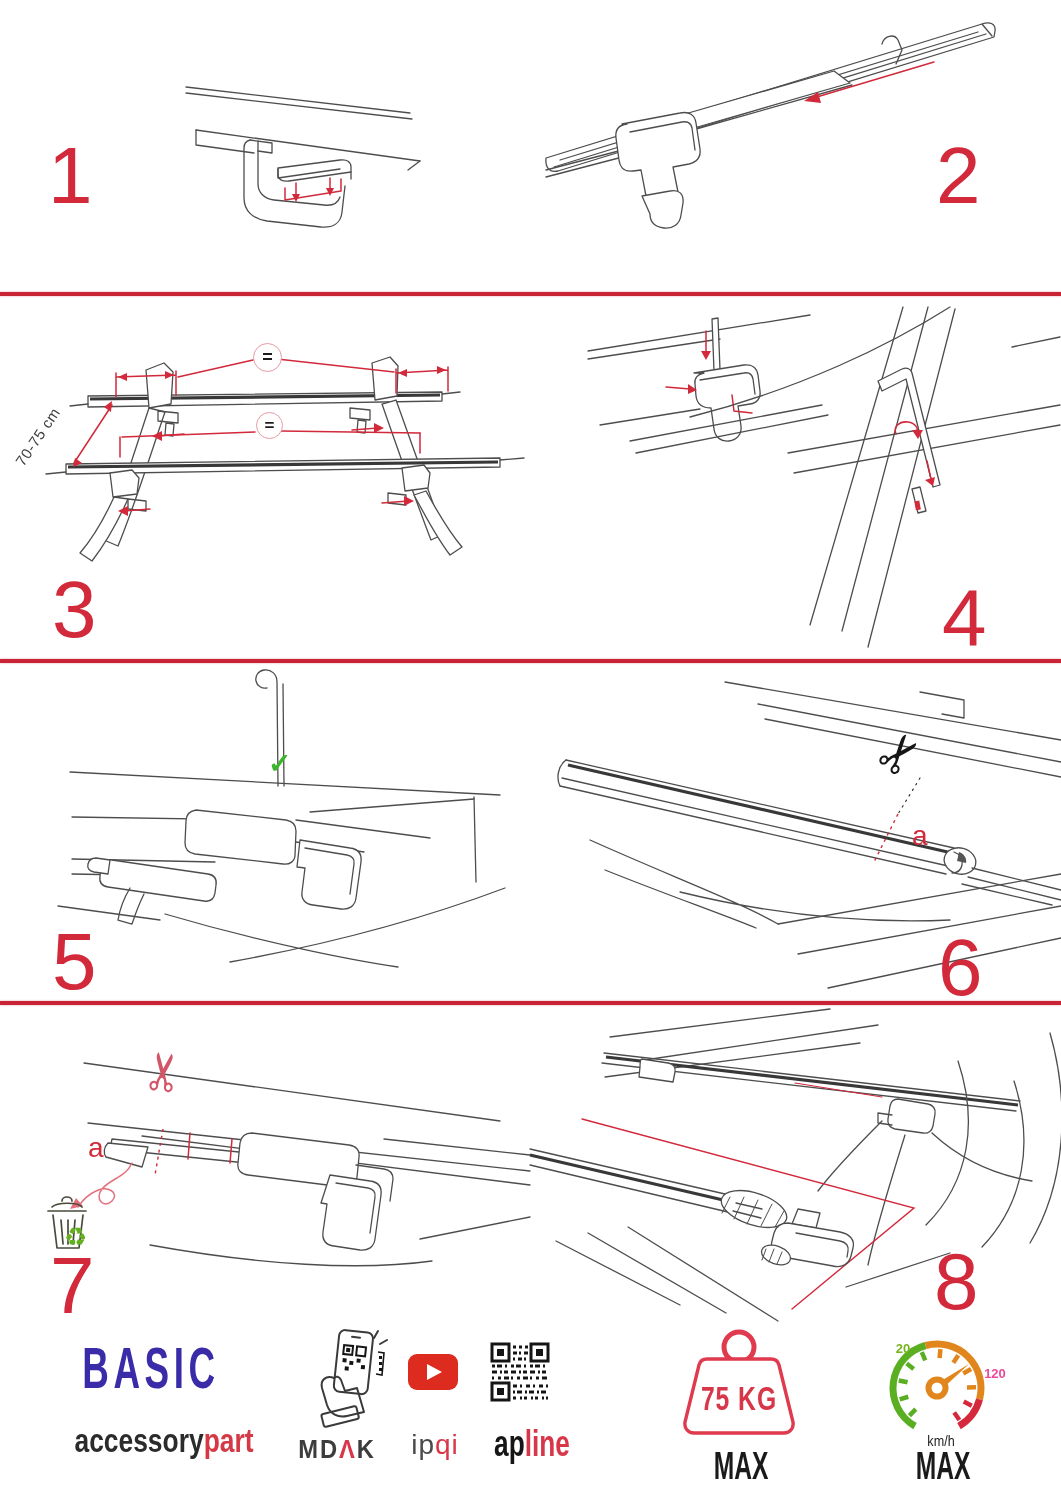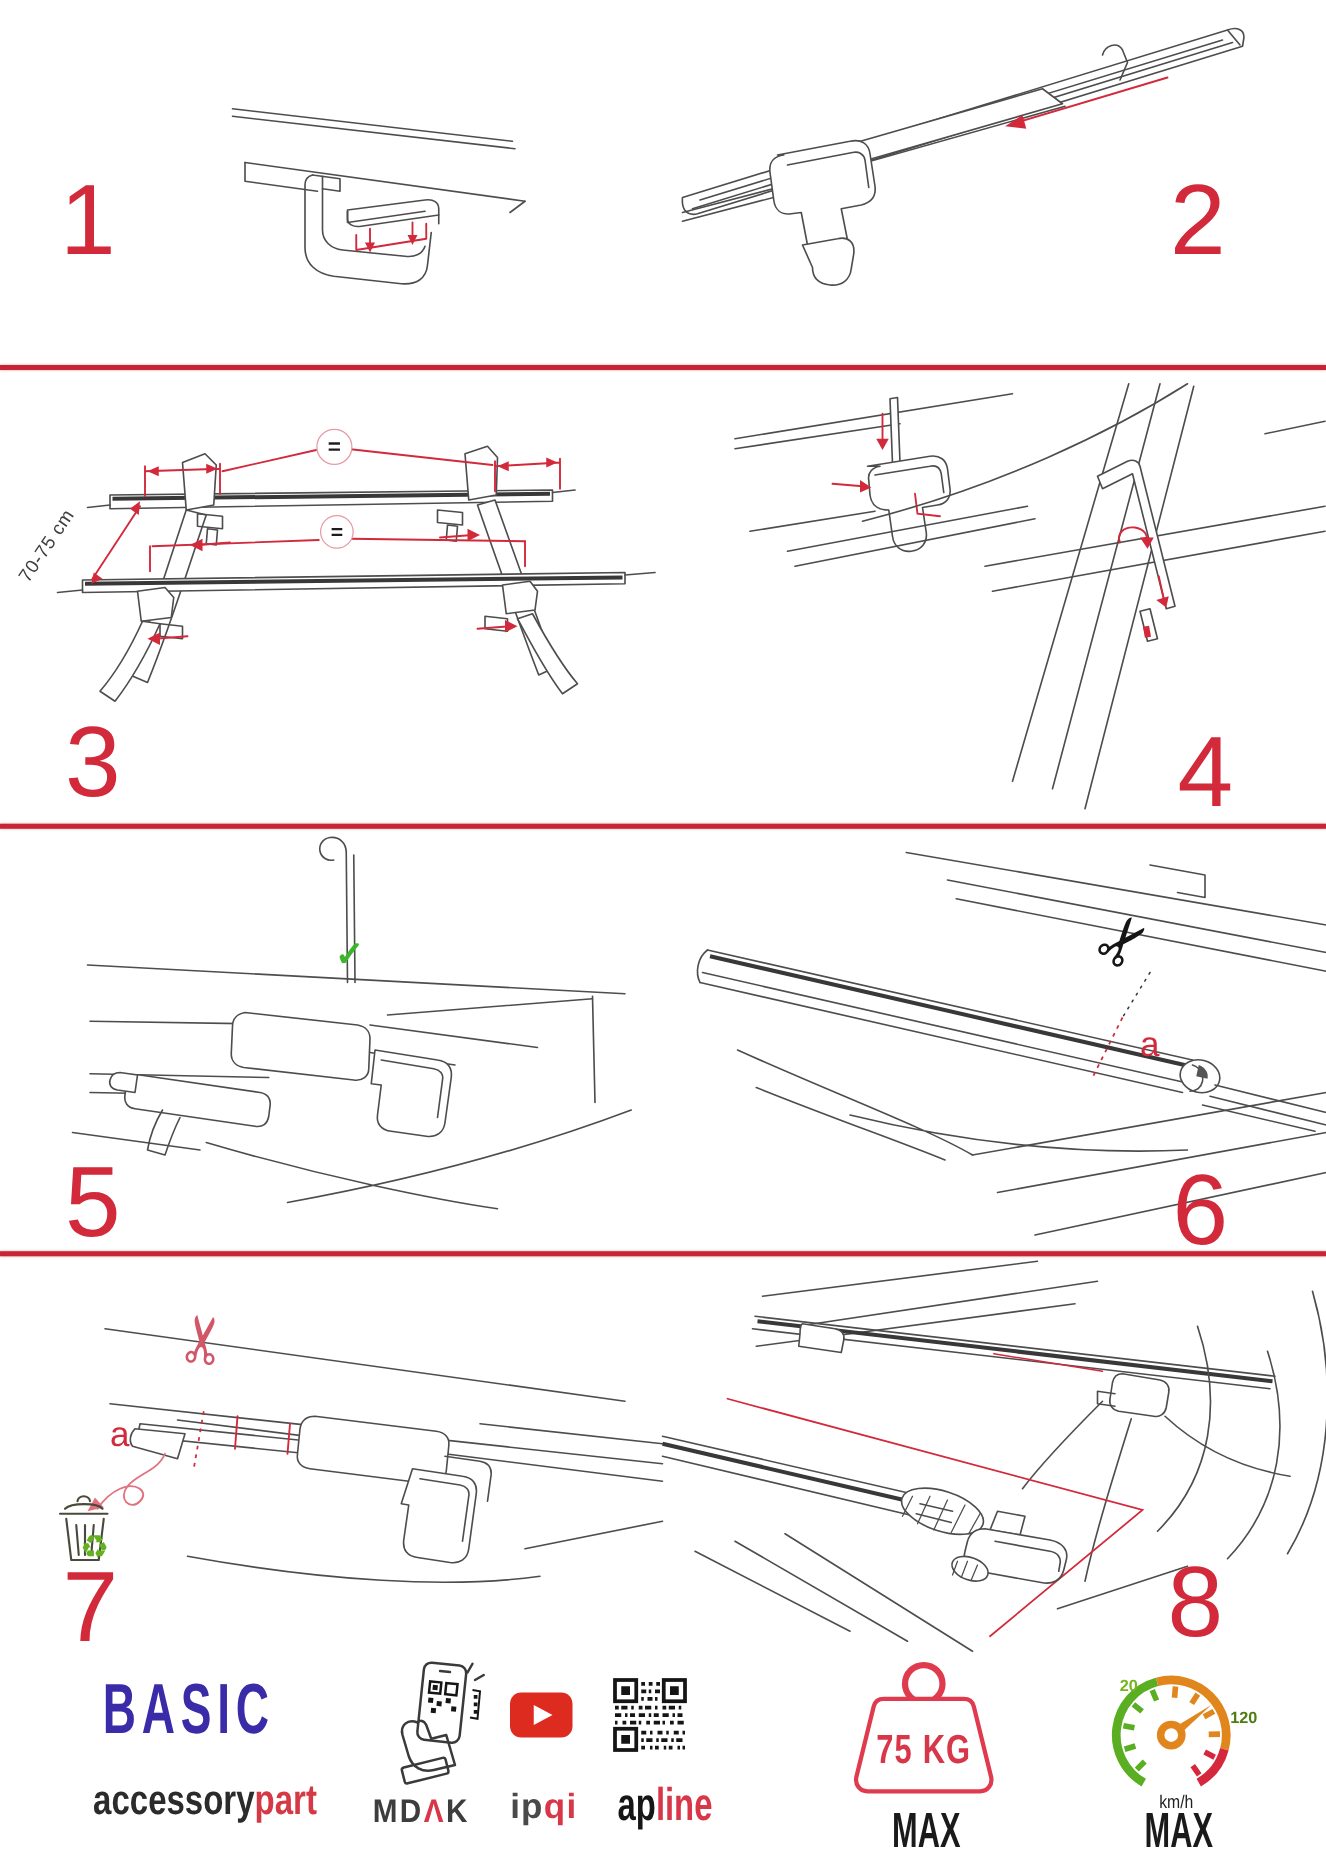--- a/index.html
+++ b/index.html
@@ -24,21 +24,21 @@
   .w{stroke:#e03a4e;fill:#fff}
   .step-num{position:absolute;font-size:80px;line-height:1;color:#d2293b;}
   .lbl-a{position:absolute;font-size:28px;color:#d2293b;line-height:1;}
   .check{position:absolute;font-size:28px;color:#3cb52c;line-height:1;font-weight:bold;}
   .scissors{position:absolute;font-size:52px;line-height:1;}
   .recycle{position:absolute;font-size:26px;color:#64b021;line-height:1;}
   .eq-badge{position:absolute;border:1.3px solid #e79aa4;border-radius:50%;background:#fff;
             display:flex;align-items:center;justify-content:center;font-weight:bold;color:#1c1c1c;}
   .dim-label{position:absolute;font-size:15px;color:#3f3f3f;letter-spacing:.5px;
              transform-origin:0 100%;transform:rotate(-56deg);white-space:nowrap;}
-  .stretch{display:block;text-align:center;font-weight:bold;}
+  .stretch{display:block;text-align:center;}
   .basic{position:absolute;left:76px;top:1346px;width:150px;font-size:40px;line-height:44px;
          letter-spacing:5px;color:#3a2ca8;font-weight:bold;transform:scale(.92,1.42);transform-origin:center;}
   .accpart{position:absolute;left:58px;top:1424px;width:212px;font-size:30px;line-height:34px;
            font-weight:bold;transform:scale(.88,1.12);transform-origin:center;white-space:nowrap;}
   .accpart .b1{color:#2b2b2b}.red-part{color:#d43945}
   .mdak{position:absolute;left:292px;top:1434px;width:90px;font-size:25px;line-height:30px;
         font-weight:bold;letter-spacing:2px;color:#3d3d3d;transform:scale(.95,1.05);}
   .ipqi{position:absolute;left:400px;top:1428px;width:70px;font-size:28px;line-height:34px;
         color:#4a4a4a;letter-spacing:1px;}
   .apline{position:absolute;left:482px;top:1424px;width:100px;font-size:32px;line-height:38px;
@@ -371,17 +371,17 @@
       <line x1="65" y1="19" x2="65" y2="28" stroke="#e0861c" transform="rotate(33 65 58)"></line>
       <line x1="65" y1="19" x2="65" y2="28" stroke="#e0861c" transform="rotate(61 65 58)"></line>
       <line x1="65" y1="19" x2="65" y2="28" stroke="#e0861c" transform="rotate(89 65 58)"></line>
       <line x1="65" y1="19" x2="65" y2="28" stroke="#d6283c" transform="rotate(117 65 58)"></line>
       <line x1="65" y1="19" x2="65" y2="28" stroke="#d6283c" transform="rotate(145 65 58)"></line>
     </g>
     <polygon points="61.5,55.5 68.5,60.5 97,34" fill="#e0861c"></polygon>
     <circle cx="65" cy="58" r="8.5" fill="#ffffff" stroke="#e0861c" stroke-width="6"></circle>
   </svg>
   <div class="speedo-num" style="left:883px;top:1342px;color:#76b51f">20</div>
-  <div class="speedo-num" style="left:975px;top:1367px;color:#4d7c0f">120</div>
+  <div class="speedo-num" style="left:975px;top:1367px;color:#ec4899">120</div>
   <div class="kmh">km/h</div>
   <div class="max stretch" style="left:893px;top:1448px">MAX</div>
 
 </div>
 
 </body></html>

